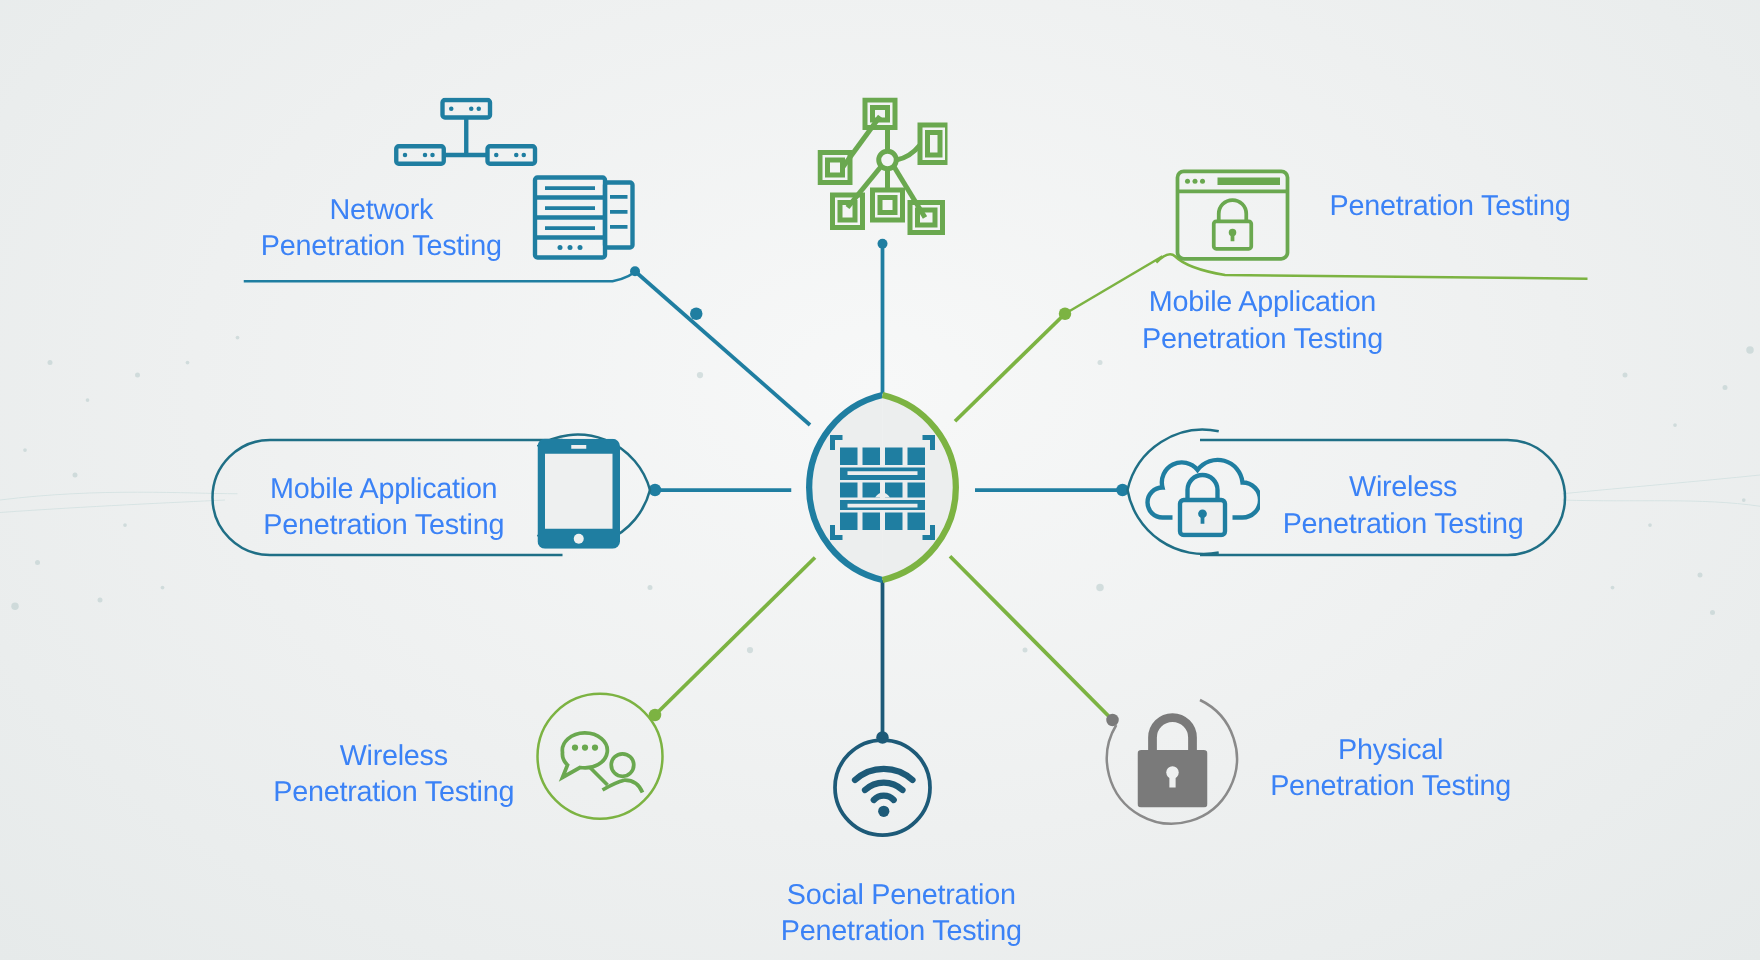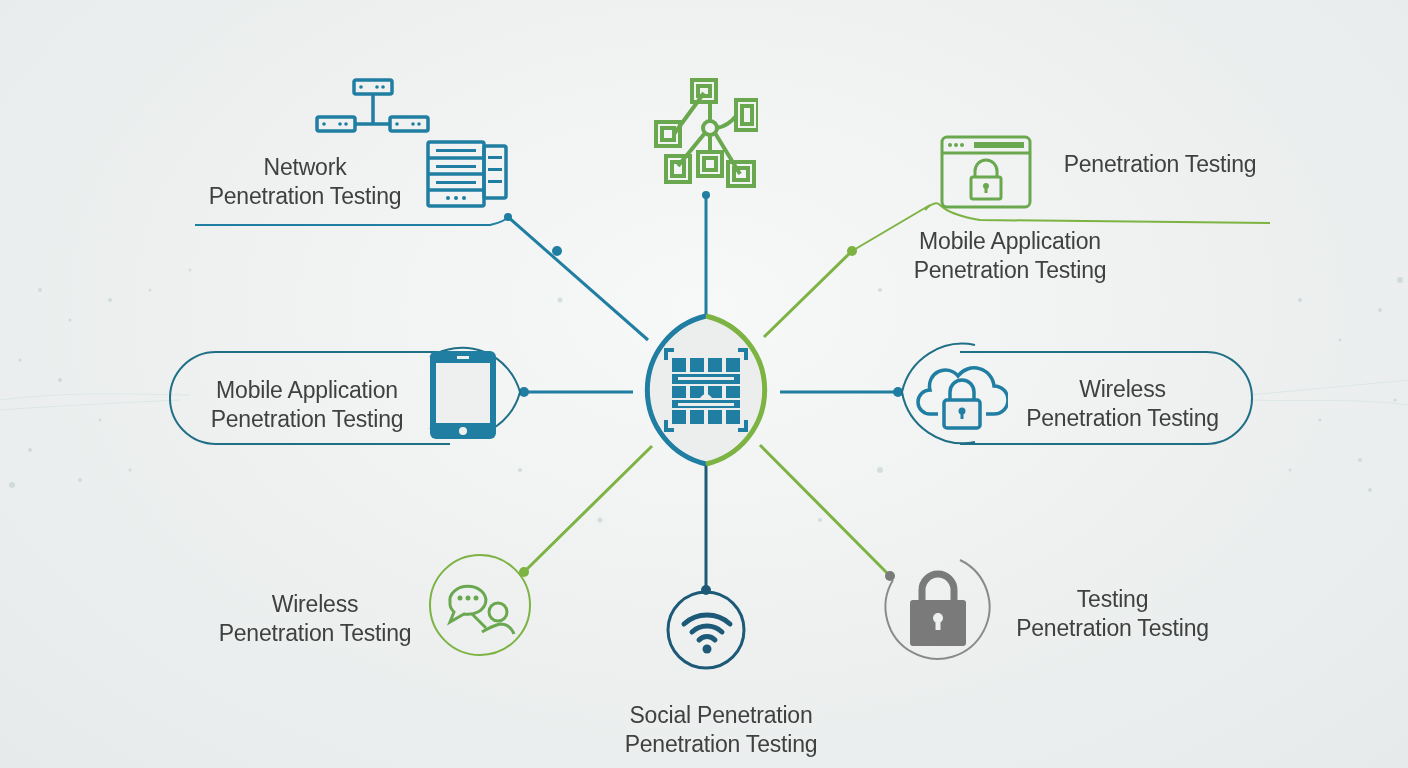--- a/index.html
+++ b/index.html
@@ -1,21 +1,21 @@
 <!DOCTYPE html>
 <html><head>
 <meta charset="utf-8">
 <style>
   html,body{margin:0;padding:0;}
   body{width:1408px;height:768px;overflow:hidden;position:relative;
     background:radial-gradient(ellipse at 50% 40%, #f7f8f8 0%, #eef0f0 55%, #e6eaea 100%);
     font-family:"Liberation Sans", "DejaVu Sans", sans-serif;color:#1e1e1e;}
   .stage{position:absolute;left:0;top:0;width:1408px;height:768px;}
   svg.lines{position:absolute;left:0;top:0;}
-  .label{position:absolute;font-size:23px;line-height:29px;color:#404040;white-space:nowrap;letter-spacing:-0.2px;}
+  .label{position:absolute;font-size:23px;line-height:29px;color:#3b82f6;white-space:nowrap;letter-spacing:-0.2px;}
   .label span{display:block;}
   .c{text-align:center;}
   .icon{position:absolute;}
 </style>
 </head>
 <body>
 
 <div class="stage">
 
   <svg class="lines" width="1408" height="768" viewBox="0 0 1408 768">
@@ -275,17 +275,17 @@
     <span>Wireless</span>
     <span>Penetration Testing</span>
   </div>
 
   <div class="label c" style="left:605px;top:701px;width:232px">
     <span>Social Penetration</span>
     <span>Penetration Testing</span>
   </div>
 
   <div class="label c" style="left:1000px;top:585px;width:225px">
-    <span>Testing</span>
+    <span>Physical</span>
     <span>Penetration Testing</span>
   </div>
 
 </div>
 
 </body></html>

